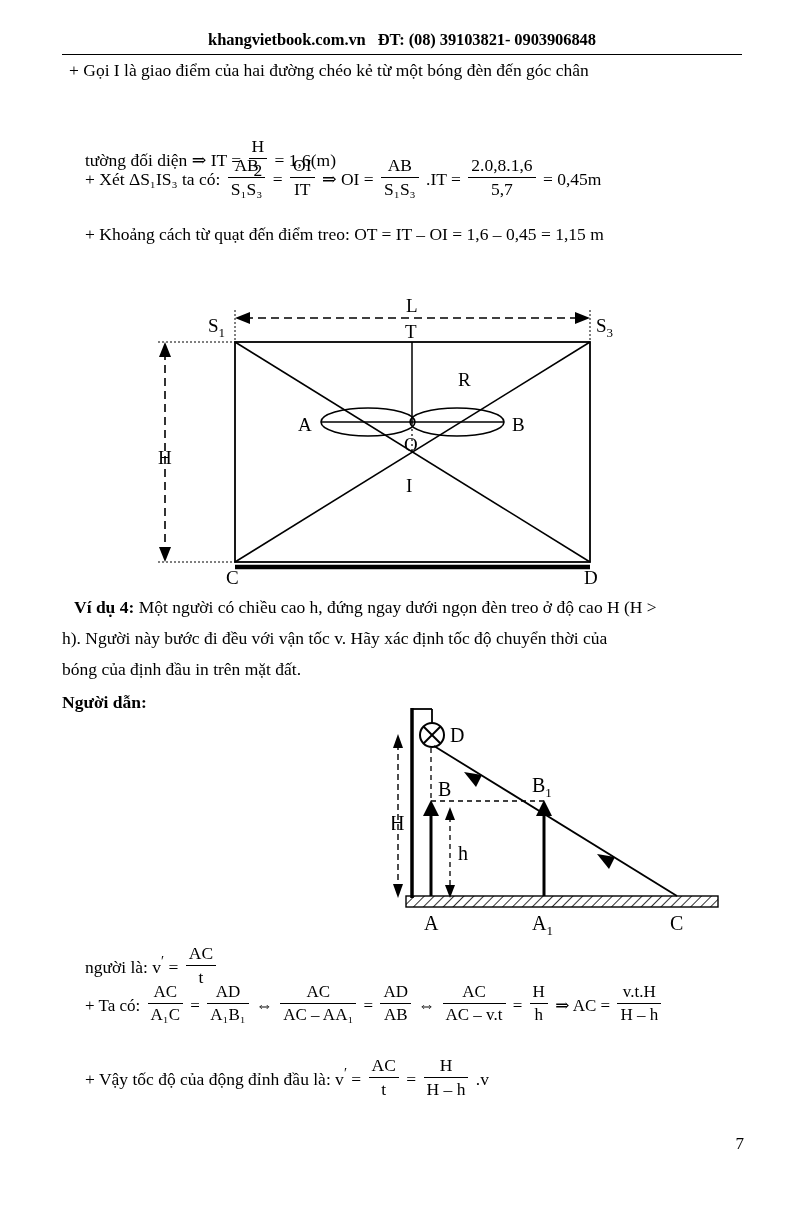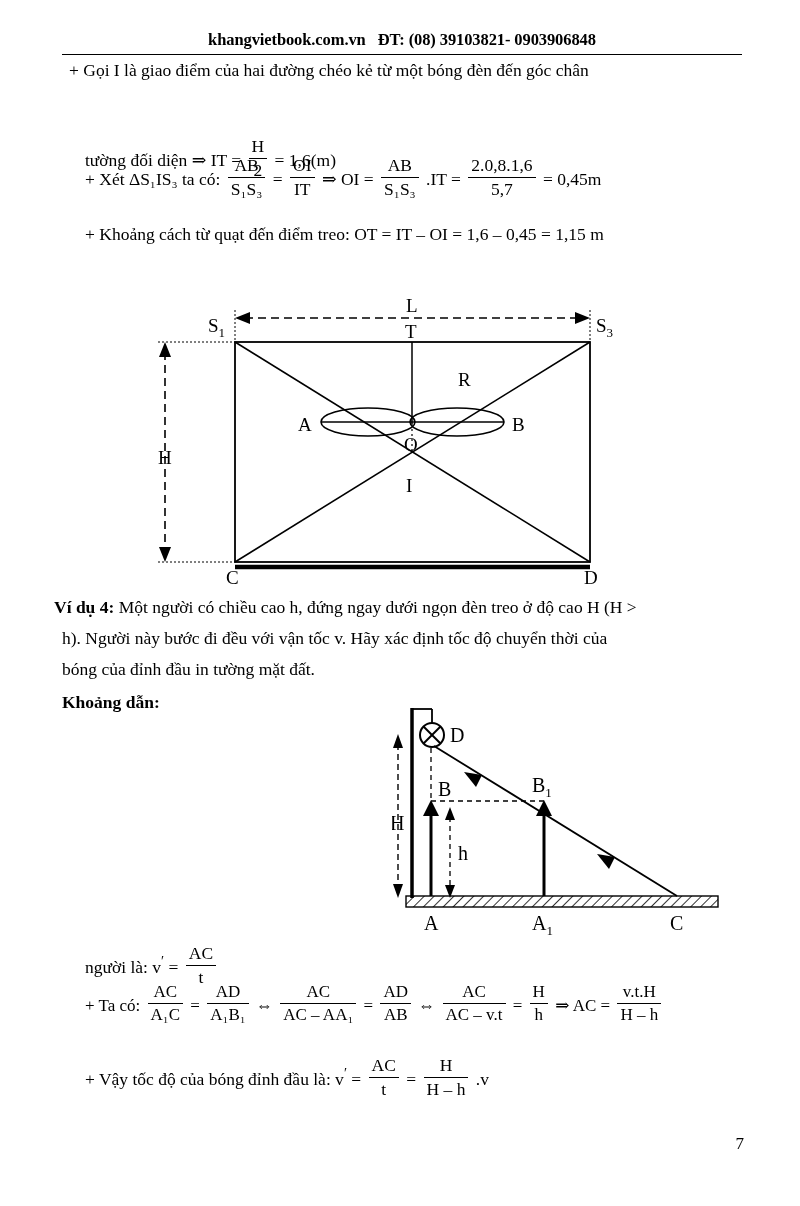--- a/index.html
+++ b/index.html
@@ -193,28 +193,28 @@
     <text x="18" y="168" font-family="Liberation Serif, serif" font-size="19">H</text>
     <text x="318" y="90" font-family="Liberation Serif, serif" font-size="19">R</text>
     <text x="158" y="135" font-family="Liberation Serif, serif" font-size="19">A</text>
     <text x="372" y="135" font-family="Liberation Serif, serif" font-size="19">B</text>
     <text x="264" y="155" font-family="Liberation Serif, serif" font-size="19">O</text>
     <text x="266" y="196" font-family="Liberation Serif, serif" font-size="19">I</text>
     <text x="86" y="288" font-family="Liberation Serif, serif" font-size="19">C</text>
     <text x="444" y="288" font-family="Liberation Serif, serif" font-size="19">D</text>
   </svg>
 
-  <div class="ln" style="top:597px; left:54px;">
+  <div class="ln" style="top:597px; left:74px;">
     <span class="bold">Ví dụ 4:</span>
     <span>Một người có chiều cao h, đứng ngay dưới ngọn đèn treo ở độ cao H (H &gt;</span>
   </div>
   <div class="ln" style="top:628px; left:62px;">h). Người này bước đi đều với vận tốc v. Hãy xác định tốc độ chuyển thời của</div>
-  <div class="ln" style="top:659px; left:62px;">bóng của đỉnh đầu in tường mặt đất.</div>
-
-  <div class="ln bold" style="top:692px; left:62px;">Khoảng dẫn:</div>
+  <div class="ln" style="top:659px; left:62px;">bóng của định đầu in trên mặt đất.</div>
+
+  <div class="ln bold" style="top:692px; left:62px;">Người dẫn:</div>
 
 
   <div class="ln" style="top:930px; left:85px;margin-top:16px;">
     <span class="m">người là:  v</span><span class="prime">′</span>
     <span class="m">=</span>
     <span class="frac">
       <span class="num">AC</span>
       <span class="den">t</span>
     </span>
   </div>
@@ -301,21 +301,21 @@
       <span class="den">h</span>
     </span>
     <span class="m">⇒ AC =</span>
     <span class="frac">
       <span class="num">v.t.H</span>
       <span class="den">H – h</span>
     </span>
   </div>
 
   <div class="ln" style="top:1058px; left:85px;">
-    <span class="m">+ Vậy tốc độ của bóng đỉnh đầu là:  v</span><span class="prime">′</span>
+    <span class="m">+ Vậy tốc độ của động đỉnh đầu là:  v</span><span class="prime">′</span>
     <span class="m">=</span>
     <span class="frac">
       <span class="num">AC</span>
       <span class="den">t</span>
     </span>
     <span class="m">=</span>
     <span class="frac">
       <span class="num">H</span>
       <span class="den">H – h</span>
     </span>

